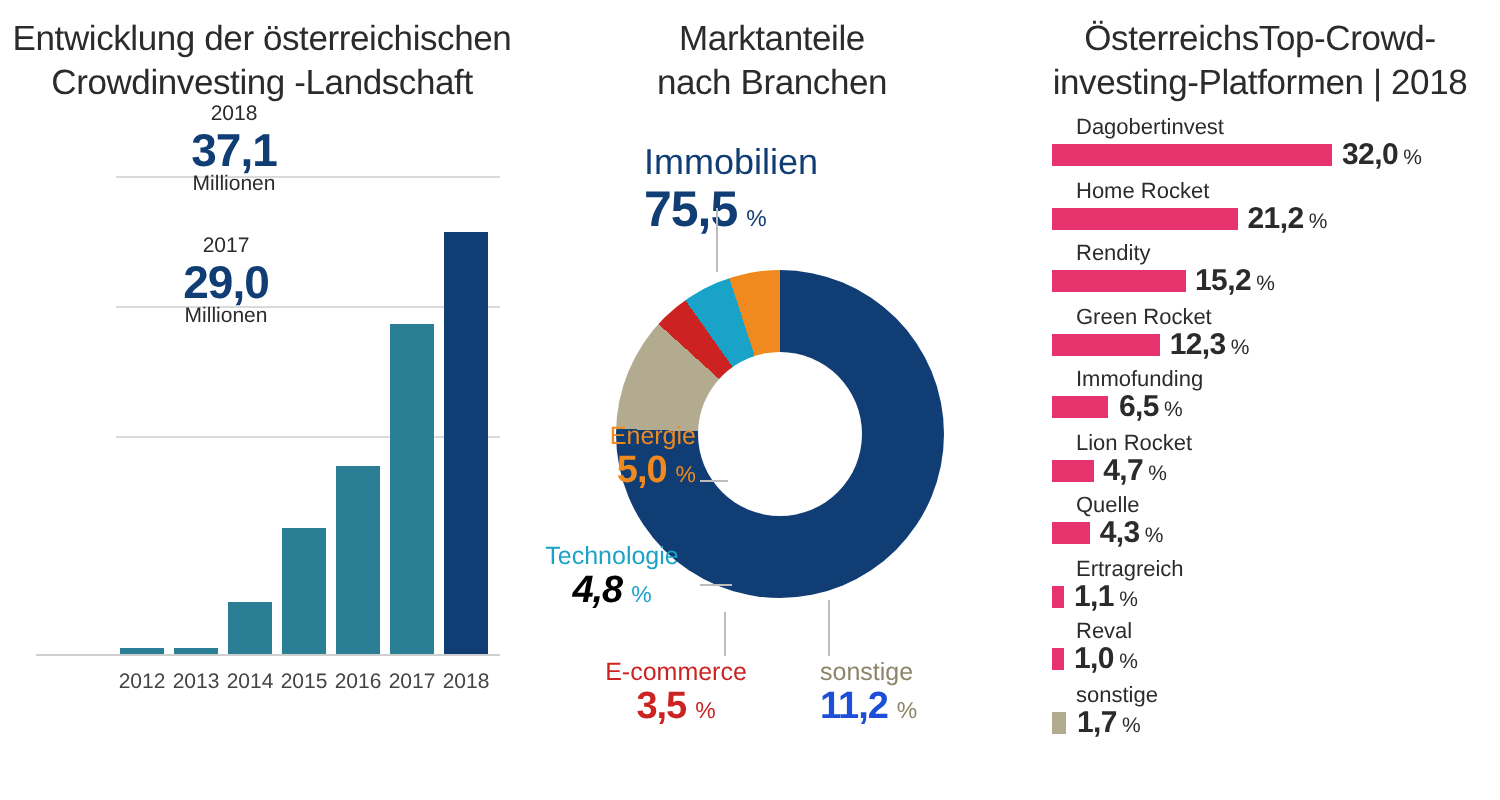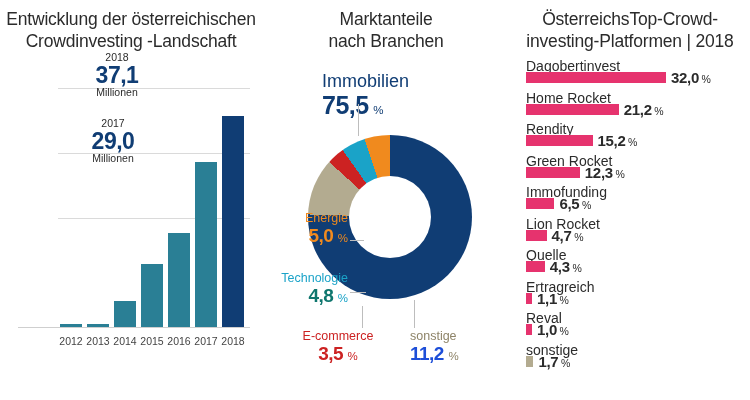--- a/index.html
+++ b/index.html
@@ -106,22 +106,22 @@
   #panel3 { left: 510px; width: 240px; }
   #p3title { top: 8px; padding: 0 4px; }
 
   #hbars {
     position: absolute;
     left: 16px; top: 58px;
     width: 216px;
   }
   .hrow { position: relative; height: 31.5px; }
   .hname {
-    position: absolute; left: 0; top: 0;
-    font-size: 14px; color: #2b2b2b;
+    position: absolute; left: 12px; top: 0;
+    font-size: 11px; color: #2b2b2b;
   }
   .hbar {
     position: absolute; left: 0; top: 14px;
     height: 11px; background: #e6336e;
   }
   .hbar.gray { background: #b3ab90; }
   .hval {
     position: absolute; top: 11px;
     font-size: 15px; font-weight: bold; color: #2b2b2b;
     white-space: nowrap; letter-spacing: -0.3px;
@@ -209,23 +209,23 @@
     </div>
     <div class="leader" style="left:96px; top:104px; width:1px; height:32px;"></div>
 
     <div class="dlabel" style="left:12px; top:212px; text-align:right; width:74px;">
       <span class="nm" style="color:#f08a1e;">Energie</span>
       <span class="vl" style="color:#f08a1e;">5,0</span>
       <span class="pc" style="color:#f08a1e;">%</span>
     </div>
     <div class="leader" style="left:88px; top:240px; width:14px; height:1px;"></div>
 
-    <div class="dlabel" style="left:2px; top:272px; text-align:right; width:84px;">
+    <div class="dlabel" style="left:2px; top:272px; text-align:center; width:84px;">
       <span class="nm" style="color:#1aa3c8;">Technologie</span>
-      <span class="vl" style="color:#0f766e;">4,8</span>
+      <span class="vl" style="color:#000000;font-style:italic;">4,8</span>
       <span class="pc" style="color:#1aa3c8;">%</span>
     </div>
     <div class="leader" style="left:88px; top:292px; width:16px; height:1px;"></div>
 
     <div class="dlabel" style="left:30px; top:330px; text-align:center; width:92px;">
       <span class="nm" style="color:#cc2222;">E-commerce</span>
       <span class="vl" style="color:#cc2222;">3,5</span>
       <span class="pc" style="color:#cc2222;">%</span>
     </div>
     <div class="leader" style="left:100px; top:306px; width:1px; height:22px;"></div>

